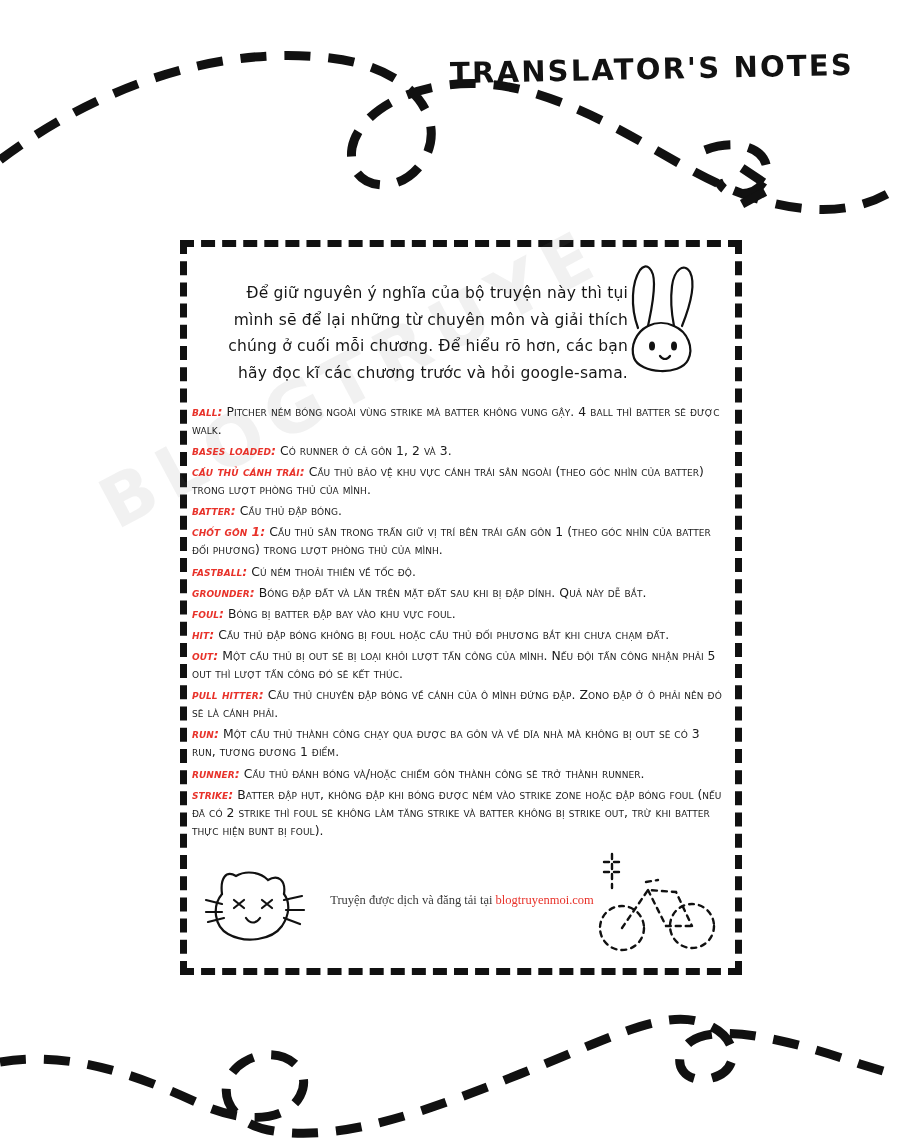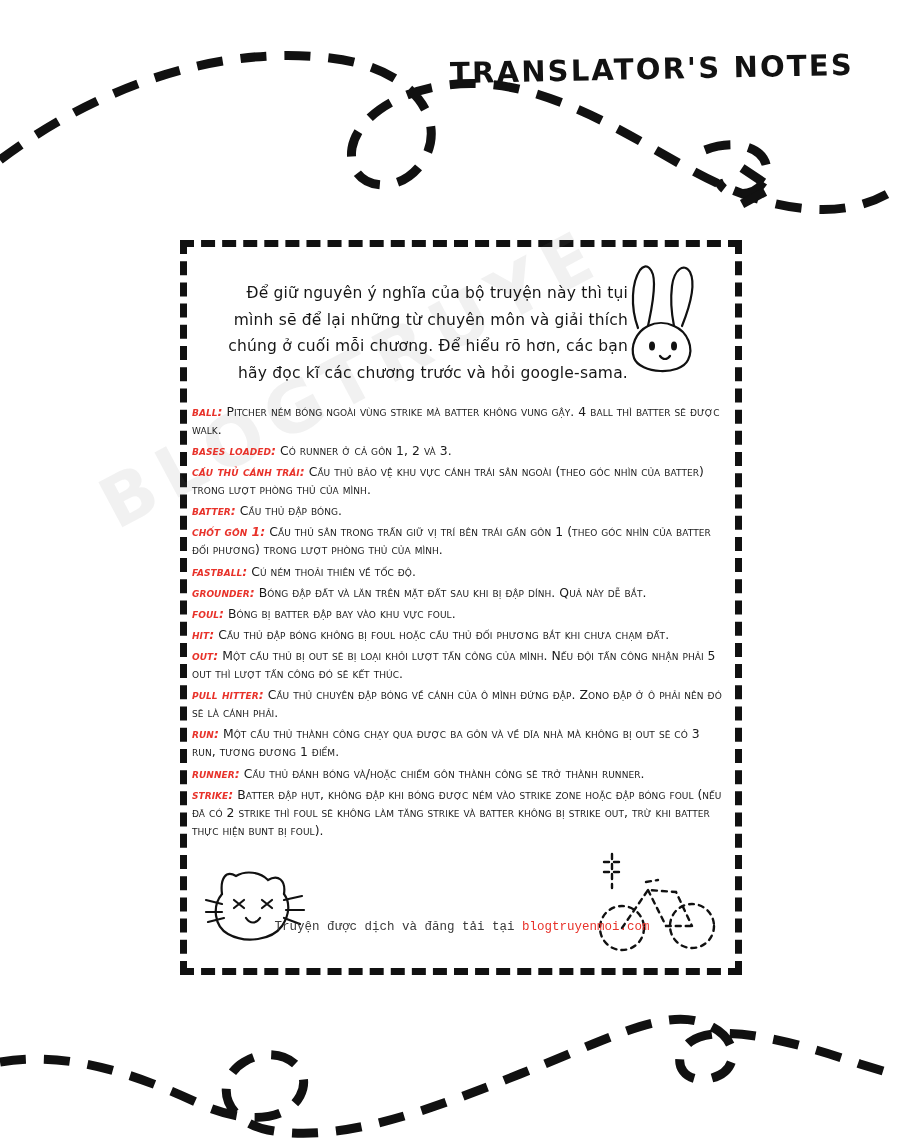--- a/index.html
+++ b/index.html
@@ -101,25 +101,25 @@
   .def {
     color: #1a1a1a;
     font-variant: small-caps;
   }
 
   
   .credit {
     position: absolute;
     left: 50%;
     transform: translateX(-50%);
-    bottom: 24px;
+    bottom: 50px;
     white-space: nowrap;
     font-size: 12.5px;
     color: #3a3a3a;
-    font-family: Liberation Mono, monospace;
+    font-family: Liberation Serif, serif;
   }
   .credit a {
     color: #e8322a;
     text-decoration: none;
   }
 
   
   .watermark {
     position: absolute;
     left: 195px;

